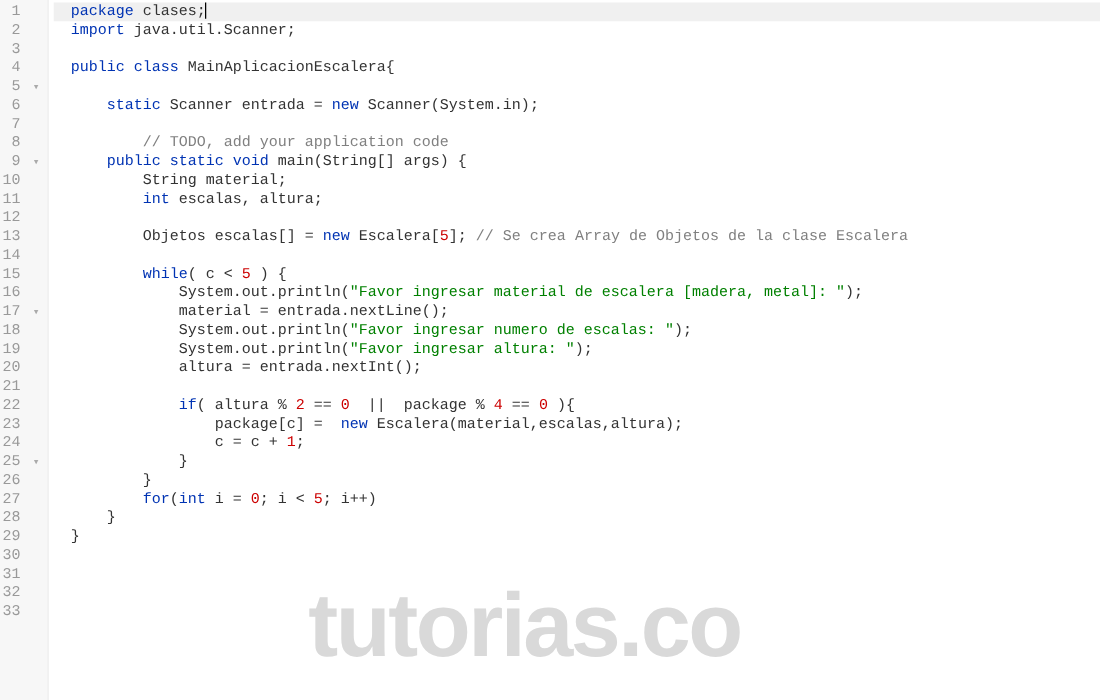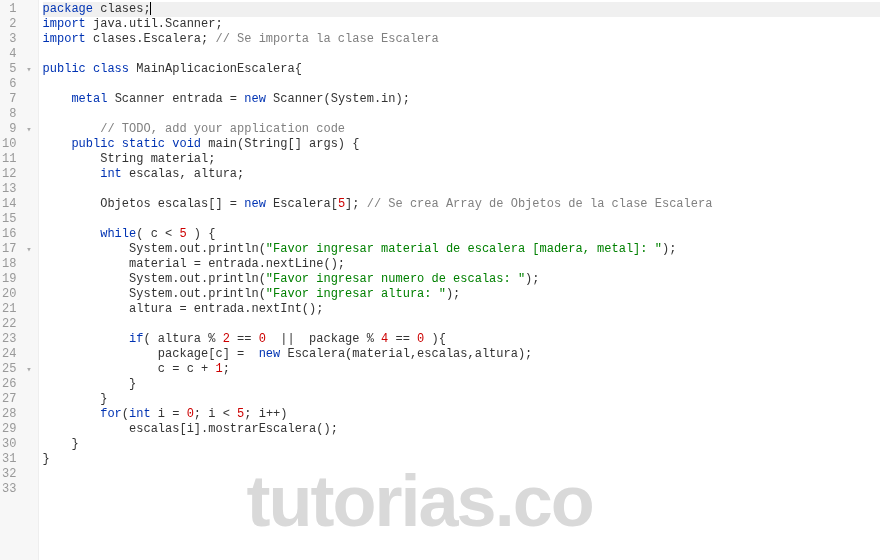--- a/index.html
+++ b/index.html
@@ -38,20 +38,21 @@
     }
     .code {
       flex: 1;
       padding: 2px 0 2px 4px;
       position: relative;
     }
     .code-line {
       height: 15px;
       line-height: 15px;
       white-space: pre;
+      padding-left: 14px;
     }
     .hl-line { background: #f0f0f0; }
     .kw { color: #0033b3; }
     .str { color: #008000; }
     .cmt { color: #808080; }
     .num { color: #cc0000; }
     .txt { color: #333; }
     .cursor {
       display: inline-block;
       width: 1px;
@@ -111,25 +112,24 @@
       <div class="gutter-line"><span>29</span> <span class="fold"></span></div>
       <div class="gutter-line"><span>30</span> <span class="fold"></span></div>
       <div class="gutter-line"><span>31</span> <span class="fold"></span></div>
       <div class="gutter-line"><span>32</span> <span class="fold"></span></div>
       <div class="gutter-line"><span>33</span> <span class="fold"></span></div>
     </div>
   <div class="code" id="code">
     <div class="watermark">tutorias.co</div>
   <pre class="code-line hl-line"><span class="kw">package</span><span class="txt"> clases;</span><span class="cursor"></span></pre>
       <pre class="code-line"><span class="kw">import</span><span class="txt"> java.util.Scanner;</span></pre>
-      <pre class="code-line"><span class="kw">import</span><span class="txt"> clases.Escalera; </span><span class="cmt">// Se importa la clase Escalera</span></pre>
       <pre class="code-line"></pre>
       <pre class="code-line"><span class="kw">public class</span><span class="txt"> MainAplicacionEscalera{</span></pre>
       <pre class="code-line"></pre>
-      <pre class="code-line"><span class="txt">    </span><span class="kw">metal</span><span class="txt"> Scanner entrada = </span><span class="kw">new</span><span class="txt"> Scanner(System.in);</span></pre>
+      <pre class="code-line"><span class="txt">    </span><span class="kw">static</span><span class="txt"> Scanner entrada = </span><span class="kw">new</span><span class="txt"> Scanner(System.in);</span></pre>
       <pre class="code-line"></pre>
       <pre class="code-line"><span class="txt">        </span><span class="cmt">// TODO, add your application code</span></pre>
       <pre class="code-line"><span class="txt">    </span><span class="kw">public static void</span><span class="txt"> main(String[] args) {</span></pre>
       <pre class="code-line"><span class="txt">        String material;</span></pre>
       <pre class="code-line"><span class="txt">        </span><span class="kw">int</span><span class="txt"> escalas, altura;</span></pre>
       <pre class="code-line"></pre>
       <pre class="code-line"><span class="txt">        Objetos escalas[] = </span><span class="kw">new</span><span class="txt"> Escalera[</span><span class="num">5</span><span class="txt">]; </span><span class="cmt">// Se crea Array de Objetos de la clase Escalera</span></pre>
       <pre class="code-line"></pre>
       <pre class="code-line"><span class="txt">        </span><span class="kw">while</span><span class="txt">( c &lt; </span><span class="num">5</span><span class="txt"> ) {</span></pre>
       <pre class="code-line"><span class="txt">            System.out.println(</span><span class="str">"Favor ingresar material de escalera [madera, metal]: "</span><span class="txt">);</span></pre>
@@ -137,17 +137,16 @@
       <pre class="code-line"><span class="txt">            System.out.println(</span><span class="str">"Favor ingresar numero de escalas: "</span><span class="txt">);</span></pre>
       <pre class="code-line"><span class="txt">            System.out.println(</span><span class="str">"Favor ingresar altura: "</span><span class="txt">);</span></pre>
       <pre class="code-line"><span class="txt">            altura = entrada.nextInt();</span></pre>
       <pre class="code-line"></pre>
       <pre class="code-line"><span class="txt">            </span><span class="kw">if</span><span class="txt">( altura % </span><span class="num">2</span><span class="txt"> == </span><span class="num">0</span><span class="txt">  ||  package % </span><span class="num">4</span><span class="txt"> == </span><span class="num">0</span><span class="txt"> ){</span></pre>
       <pre class="code-line"><span class="txt">                package[c] =  </span><span class="kw">new</span><span class="txt"> Escalera(material,escalas,altura);</span></pre>
       <pre class="code-line"><span class="txt">                c = c + </span><span class="num">1</span><span class="txt">;</span></pre>
       <pre class="code-line"><span class="txt">            }</span></pre>
       <pre class="code-line"><span class="txt">        }</span></pre>
       <pre class="code-line"><span class="txt">        </span><span class="kw">for</span><span class="txt">(</span><span class="kw">int</span><span class="txt"> i = </span><span class="num">0</span><span class="txt">; i &lt; </span><span class="num">5</span><span class="txt">; i++)</span></pre>
-      <pre class="code-line"><span class="txt">            escalas[i].mostrarEscalera();</span></pre>
       <pre class="code-line"><span class="txt">    }</span></pre>
       <pre class="code-line"><span class="txt">}</span></pre>
     </div>
 </div>
 
 </body></html>

